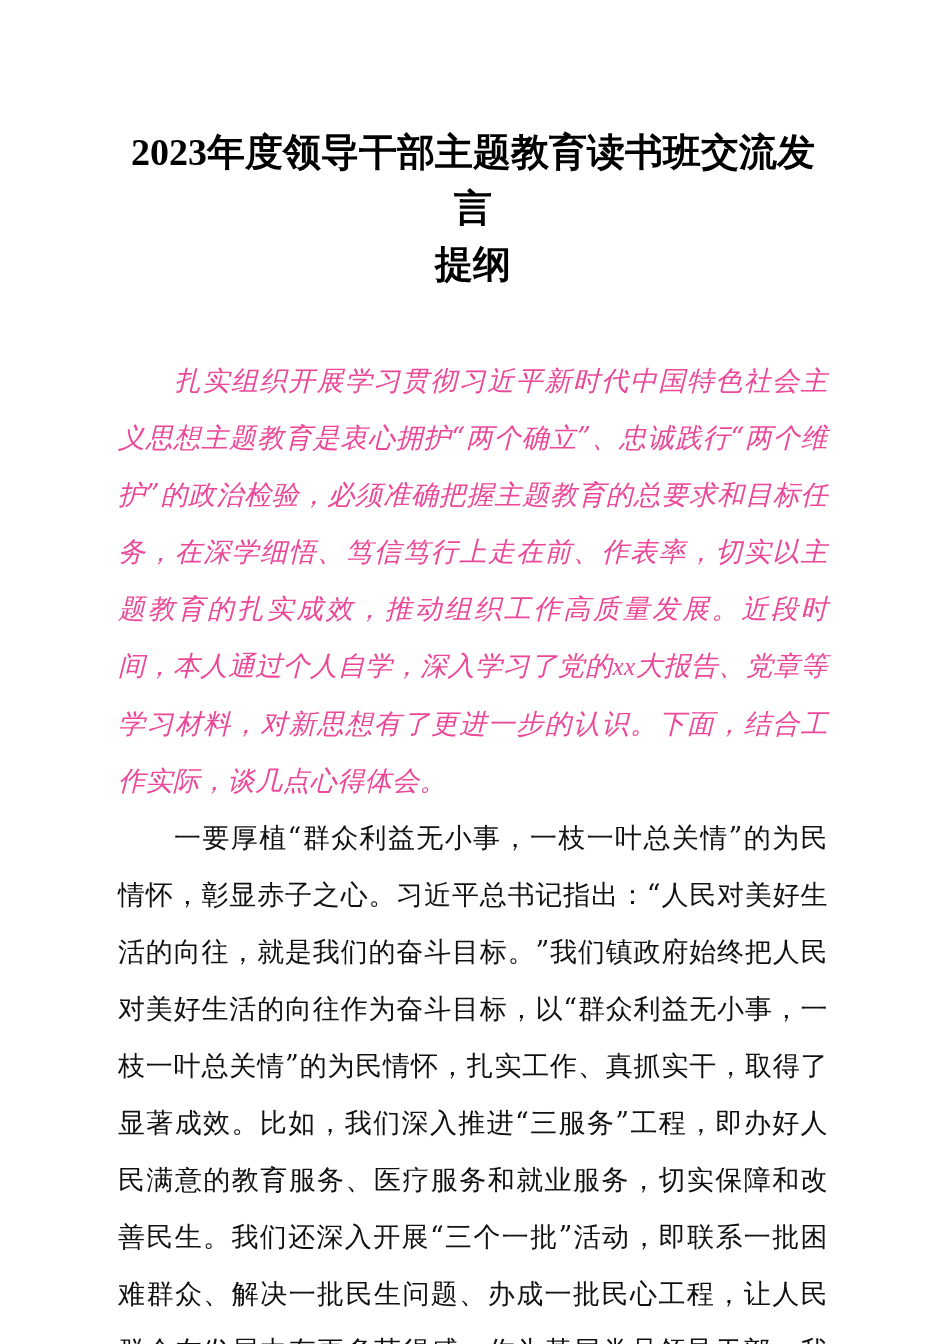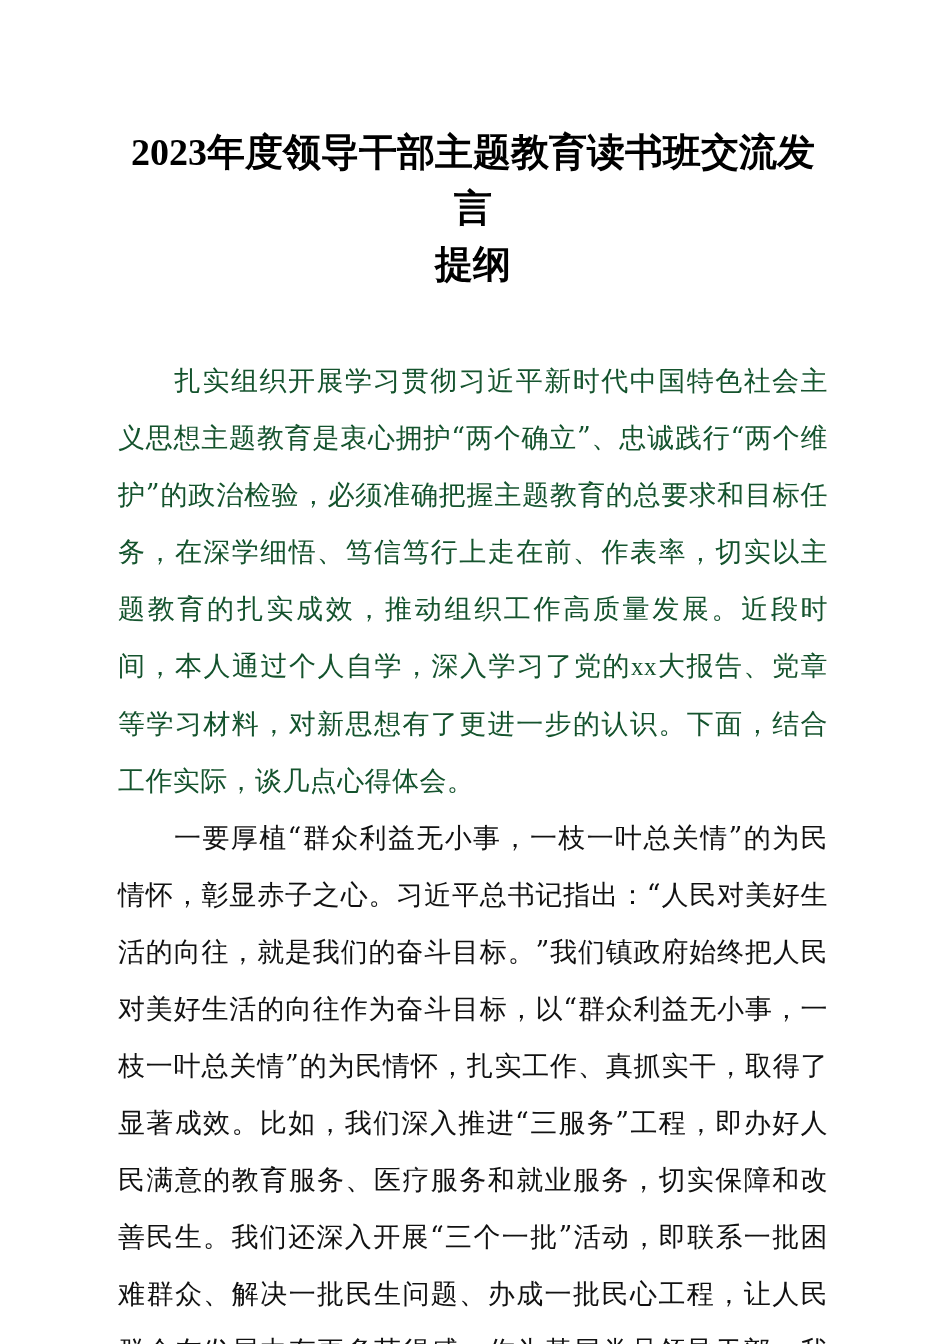--- a/index.html
+++ b/index.html
@@ -81,17 +81,17 @@
 <div class="page" style="background: rgb(255, 255, 255);">
   <div class="doc-body">
 
     <h1 class="doc-title" style="color: rgb(0, 0, 0);">
       <span>2023年度领导干部主题教育读书班交流发言</span><br>
       <span>提纲</span>
     </h1>
 
     <div class="title-spacer"></div>
 
-    <p class="doc-para" style="color: #14532d;">扎实组织开展学习贯彻习近平新时代中国特色社会主义思想主题教育是衷心拥护“两个确立”、忠诚践行“两个维护”的政治检验，必须准确把握主题教育的总要求和目标任务，在深学细悟、笃信笃行上走在前、作表率，切实以主题教育的扎实成效，推动组织工作高质量发展。近段时间，本人通过个人自学，深入学习了党的<span class="latin">xx</span>大报告、党章等学习材料，对新思想有了更进一步的认识。下面，结合工作实际，谈几点心得体会。</p>
+    <p class="doc-para" style="color: #ec4899; font-style: italic;">扎实组织开展学习贯彻习近平新时代中国特色社会主义思想主题教育是衷心拥护“两个确立”、忠诚践行“两个维护”的政治检验，必须准确把握主题教育的总要求和目标任务，在深学细悟、笃信笃行上走在前、作表率，切实以主题教育的扎实成效，推动组织工作高质量发展。近段时间，本人通过个人自学，深入学习了党的<span class="latin">xx</span>大报告、党章等学习材料，对新思想有了更进一步的认识。下面，结合工作实际，谈几点心得体会。</p>
     <p class="doc-para" style="color: rgb(17, 17, 17);">一要厚植“群众利益无小事，一枝一叶总关情”的为民情怀，彰显赤子之心。习近平总书记指出：“人民对美好生活的向往，就是我们的奋斗目标。”我们镇政府始终把人民对美好生活的向往作为奋斗目标，以“群众利益无小事，一枝一叶总关情”的为民情怀，扎实工作、真抓实干，取得了显著成效。比如，我们深入推进“三服务”工程，即办好人民满意的教育服务、医疗服务和就业服务，切实保障和改善民生。我们还深入开展“三个一批”活动，即联系一批困难群众、解决一批民生问题、办成一批民心工程，让人民群众在发展中有更多获得感。作为基层党员领导干部，我们必须牢记为人民服务的宗旨，坚持把人民放在心中最高位置，牢记我们的力量来源于人民、工作依靠人民，以更加饱满的热情投身新时代改革发展，努力</p>
 
   </div>
 </div>
 
 </body></html>

